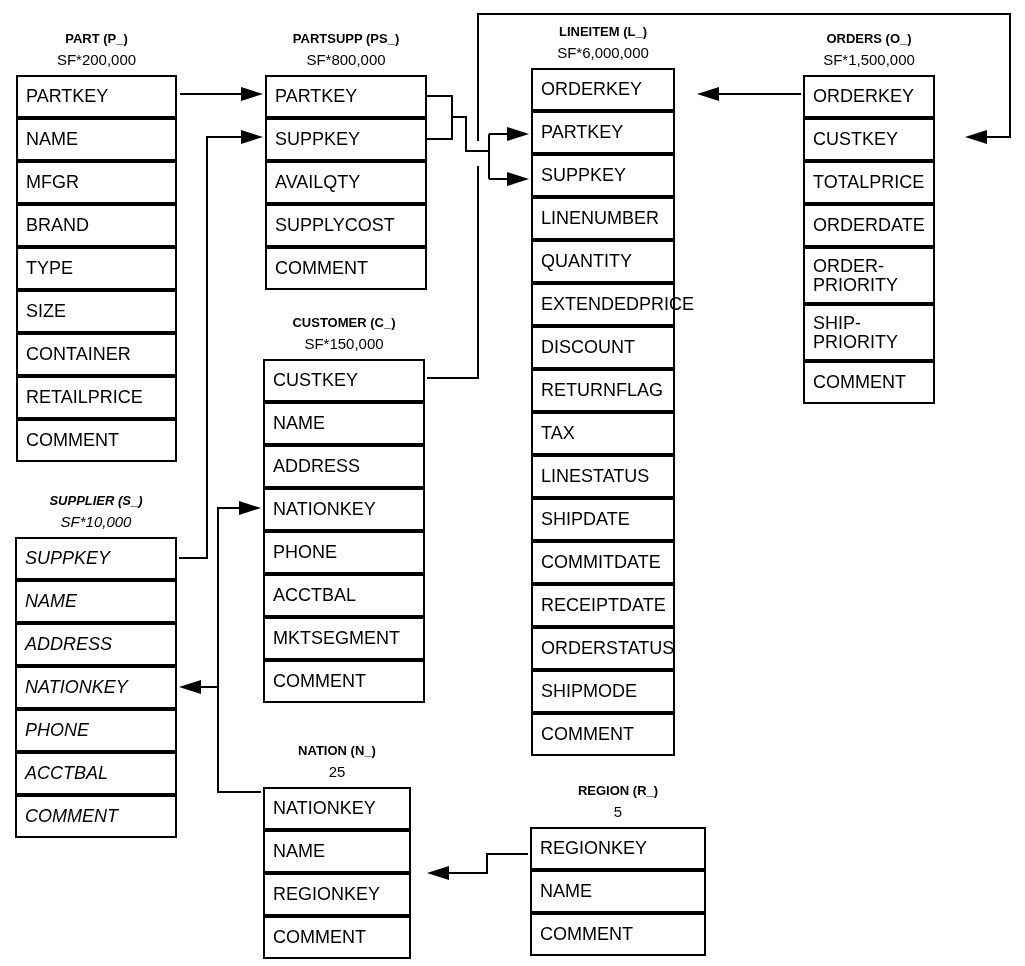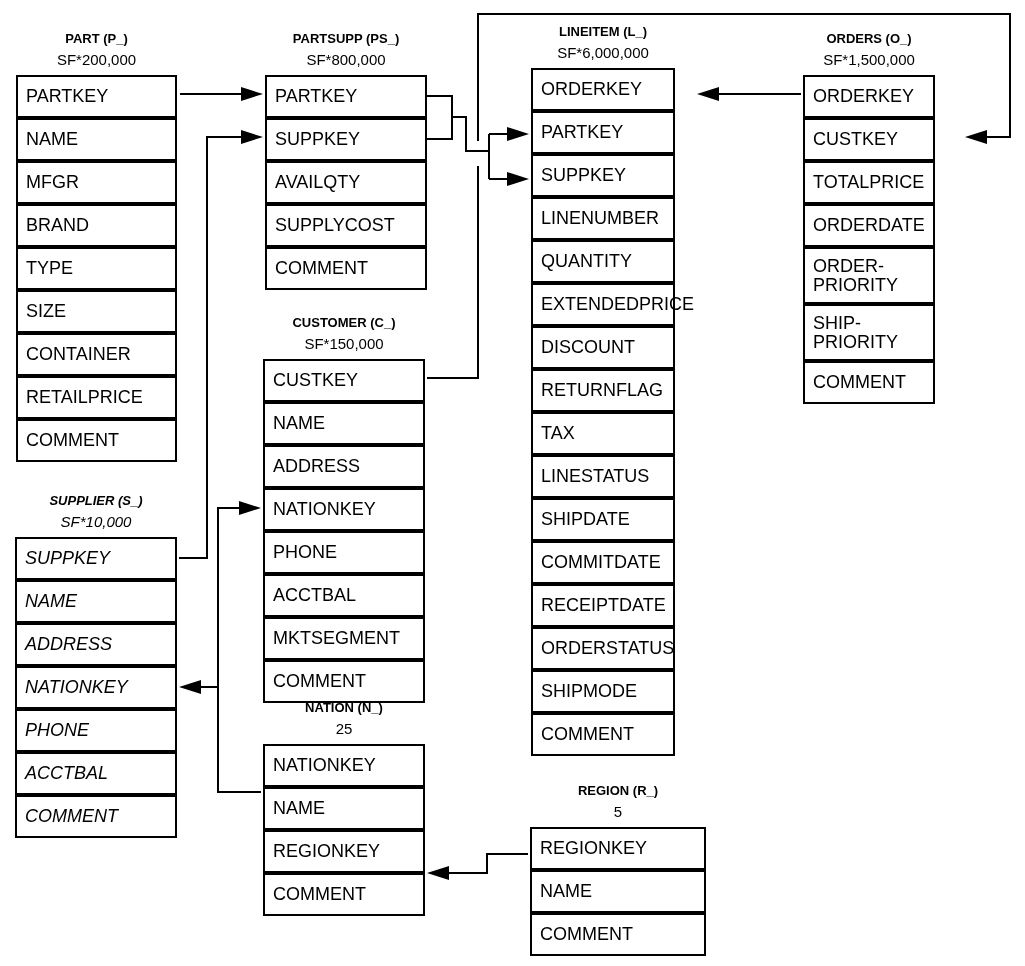--- a/index.html
+++ b/index.html
@@ -41,21 +41,21 @@
     overflow: visible;
   }
   .row.tall { height: 57px; }
   
   .t-part     { left: 16px;  top: 28px;  width: 161px; }
   .t-partsupp { left: 265px; top: 28px;  width: 162px; }
   .t-lineitem { left: 531px; top: 21px;  width: 144px; }
   .t-orders   { left: 803px; top: 28px;  width: 132px; }
   .t-customer { left: 263px; top: 312px; width: 162px; }
   .t-supplier { left: 15px;  top: 490px; width: 162px; font-style: italic; }
-  .t-nation   { left: 263px; top: 697px; width: 162px; }
+  .t-nation   { left: 263px; top: 740px; width: 148px; }
   .t-region   { left: 530px; top: 780px; width: 176px; }
   #wires {
     position: absolute;
     left: 0; top: 0;
     pointer-events: none;
   }
   #wires path { stroke: #000000; stroke-width: 2px; fill: none; }
   #wires polygon { fill: #000000; stroke: none; }
 </style>
 </head>

